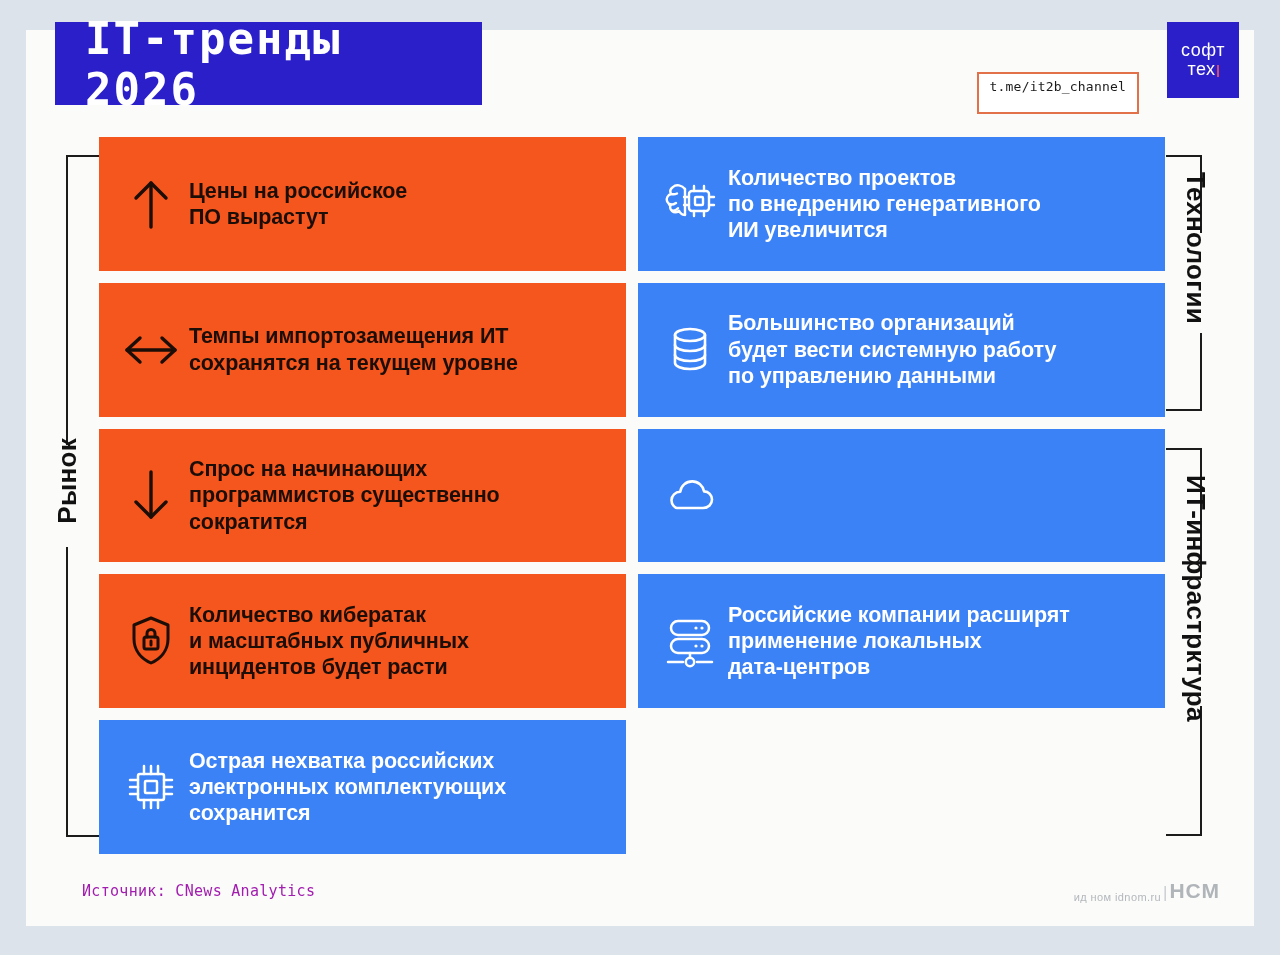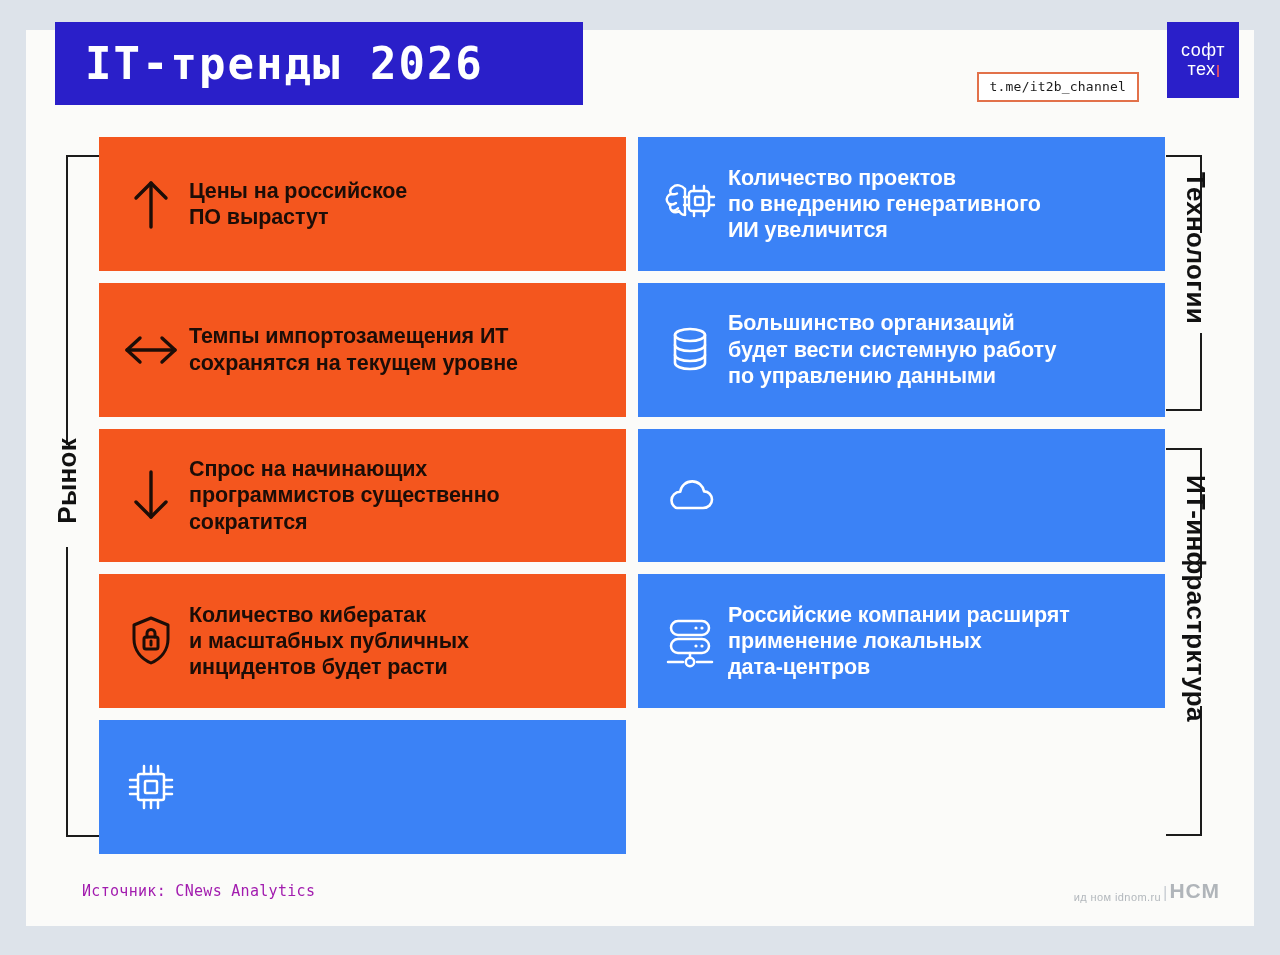--- a/index.html
+++ b/index.html
@@ -16,39 +16,39 @@
     position: absolute;
     left: 26px; top: 30px;
     width: 1228px; height: 896px;
     background: #fbfbf9;
   }
 
   
   .title-block {
     position: absolute;
     left: 55px; top: 22px;
-    width: 528px; height: 83px;
+    width: 427px; height: 83px;
     background: #2a1fc9;
     display: flex; align-items: center;
   }
   .title-text {
     font-family: "DejaVu Sans Mono", "Liberation Mono", monospace;
     font-weight: 700;
     font-size: 44px;
     letter-spacing: 2px;
     color: #ffffff;
     padding-left: 30px;
   }
 
   .tg-badge {
     position: absolute;
     right: 141px; top: 72px;
     border: 2px solid #e2714a;
     background: #ffffff;
-    padding: 5px 11px 6px 11px;
+    padding: 5px 11px 18px 11px;
     font-family: "DejaVu Sans Mono", "Liberation Mono", monospace;
     font-size: 13px;
     color: #1b1b1b;
     letter-spacing: .2px;
     white-space: nowrap;
   }
 
   .logo {
     position: absolute;
     right: 41px; top: 22px;
@@ -293,20 +293,23 @@
 
     <div class="card blue">
       <div class="ico">
         <svg width="52" height="52" viewBox="0 0 52 52" fill="none" stroke="#ffffff" stroke-width="2.5" stroke-linecap="round" stroke-linejoin="round">
           <rect x="13" y="13" width="26" height="26" rx="2"></rect>
           <rect x="20" y="20" width="12" height="12" rx="1"></rect>
           <path d="M19 13V5M26 13V5M33 13V5M19 47v-8M26 47v-8M33 47v-8"></path>
           <path d="M13 19H5M13 26H5M13 33H5M47 19h-8M47 26h-8M47 33h-8"></path>
         </svg>
       </div>
+      <div class="txt">Острая нехватка российских
+электронных комплектующих
+сохранится</div>
     </div>
 
   </div>
 
   <div class="source">Источник: CNews Analytics</div>
   <div class="footer-right">
     <span class="idnom">ид ном idnom.ru</span>
     <span class="sep">|</span>
     <span class="ncm">НСМ</span>
   </div>

